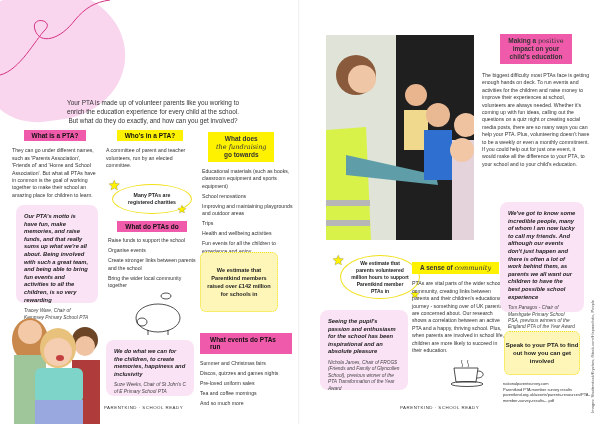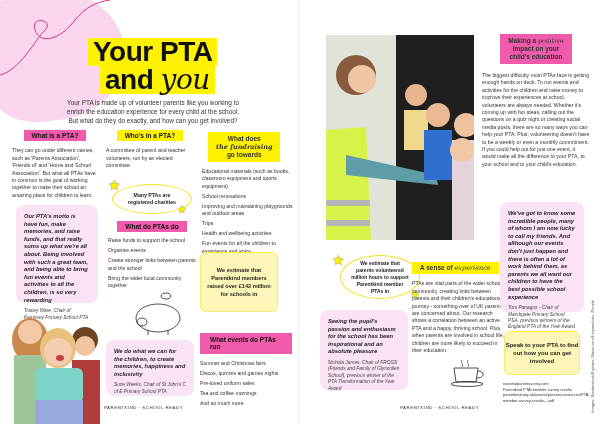--- a/index.html
+++ b/index.html
@@ -33,27 +33,20 @@
 </style>
 </head>
 <body>
 
 <div class="page left">
   <div class="blob"></div>
   <svg class="curl" width="140" height="140">
     <path d="M0 75 C20 70, 35 40, 45 30 C55 20, 30 15, 35 30 C40 45, 60 40, 75 20 C85 8, 95 2, 110 0" stroke="#d63384" stroke-width="1" fill="none"></path>
   </svg>
 
-  <div class="title">
-    <div class="line">Your PTA</div><br>
-    <div class="line line2">
-      <span>and</span>
-      <span class="script">you</span>
-    </div>
-  </div>
 
   <div class="intro">Your PTA is made up of volunteer parents like you working to enrich the education experience for every child at the school. But what do they do exactly, and how can you get involved?</div>
 
   <div class="col" style="left:12px; width:86px;">
     <div style="text-align:center;margin-bottom:6px;"><span class="hl-pink">What is a PTA?</span></div>
     <div>They can go under different names, such as 'Parents Association', 'Friends of' and 'Home and School Association'. But what all PTAs have in common is the goal of working together to make their school an amazing place for children to learn.</div>
   </div>
   <div class="quote" style="left:16px; top:205px; width:82px; height:98px;">
     <span>Our PTA's motto is have fun, make memories, and raise funds, and that really sums up what we're all about. Being involved with such a great team, and being able to bring fun events and activities to all the children, is so very rewarding</span>
     <span class="by">Tracey Ware, Chair of Kempsey Primary School PTA</span>
@@ -102,21 +95,21 @@
   </svg>
   <div class="quote" style="left:106px; top:340px; width:88px; height:56px;">
     <span>We do what we can for the children, to create memories, happiness and inclusivity</span>
     <span class="by">Suze Weeks, Chair of St John's C of E Primary School PTA</span>
   </div>
   <div class="footer" style="left:104px;">PARENTKIND · SCHOOL READY</div>
 
   <div class="col" style="left:202px; width:92px; top:132px;">
     <div style="text-align:center;margin-bottom:6px;background:#fff200;display:inline-block;padding:3px 8px;margin-left:6px;font-weight:bold;font-size:6.5px;line-height:8px;">
       <span>What does</span><br>
-      <span style="font-style:italic;font-family:'DejaVu Serif',serif;font-weight:bold;">the fundraising</span><br>
+      <span style="font-style:italic;font-family:'DejaVu Serif',serif;font-weight:normal;">the fundraising</span><br>
       <span>go towards</span>
     </div>
     <ul class="items">
       <li>Educational materials (such as books, classroom equipment and sports equipment)</li>
       <li>School renovations</li>
       <li>Improving and maintaining playgrounds and outdoor areas</li>
       <li>Trips</li>
       <li>Health and wellbeing activities</li>
       <li>Fun events for all the children to experience and enjoy</li>
     </ul>
@@ -165,21 +158,21 @@
 
   <div class="quote" style="left:20px; top:310px; width:88px; height:80px;">
     <span>Seeing the pupil's passion and enthusiasm for the school has been inspirational and an absolute pleasure</span>
     <span class="by">Nichola James, Chair of FROGS (Friends and Family of Glyncollen School), previous winner of the PTA Transformation of the Year Award</span>
   </div>
   <div class="footer" style="left:100px;">PARENTKIND · SCHOOL READY</div>
 
   <div class="col" style="left:112px; top:262px; width:94px;">
     <div style="margin-bottom:6px;background:#fff200;display:inline-block;padding:2px 8px;font-weight:bold;font-size:6.5px;">
       <span>A sense of</span>
-      <span style="font-style:italic;font-family:'DejaVu Serif',serif;font-weight:normal;">experience</span>
+      <span style="font-style:italic;font-family:'DejaVu Serif',serif;font-weight:normal;">community</span>
     </div>
     <div>PTAs are vital parts of the wider school community, creating links between parents and their children's educational journey - something over of UK parents are concerned about. Our research shows a correlation between an active PTA and a happy, thriving school. Plus, when parents are involved in school life, children are more likely to succeed in their education.</div>
   </div>
   <svg style="position:absolute;left:150px;top:358px;" width="40" height="30">
     <path d="M4 10 L28 10 L26 24 L6 24 Z" fill="none" stroke="#222" stroke-width="0.8"></path>
     <path d="M28 13 C35 13, 35 20, 27 20" fill="none" stroke="#222" stroke-width="0.8"></path>
     <ellipse cx="17" cy="26" rx="16" ry="2.5" fill="none" stroke="#222" stroke-width="0.8"></ellipse>
     <path d="M12 2 C10 5, 14 6, 12 9 M18 2 C16 5, 20 6, 18 9" fill="none" stroke="#222" stroke-width="0.6"></path>
   </svg>
 

